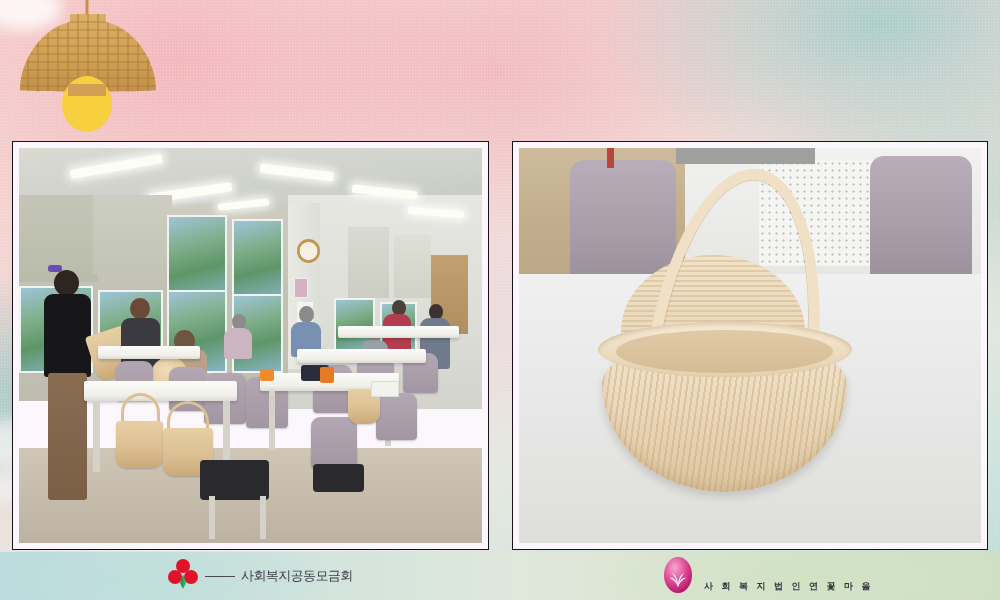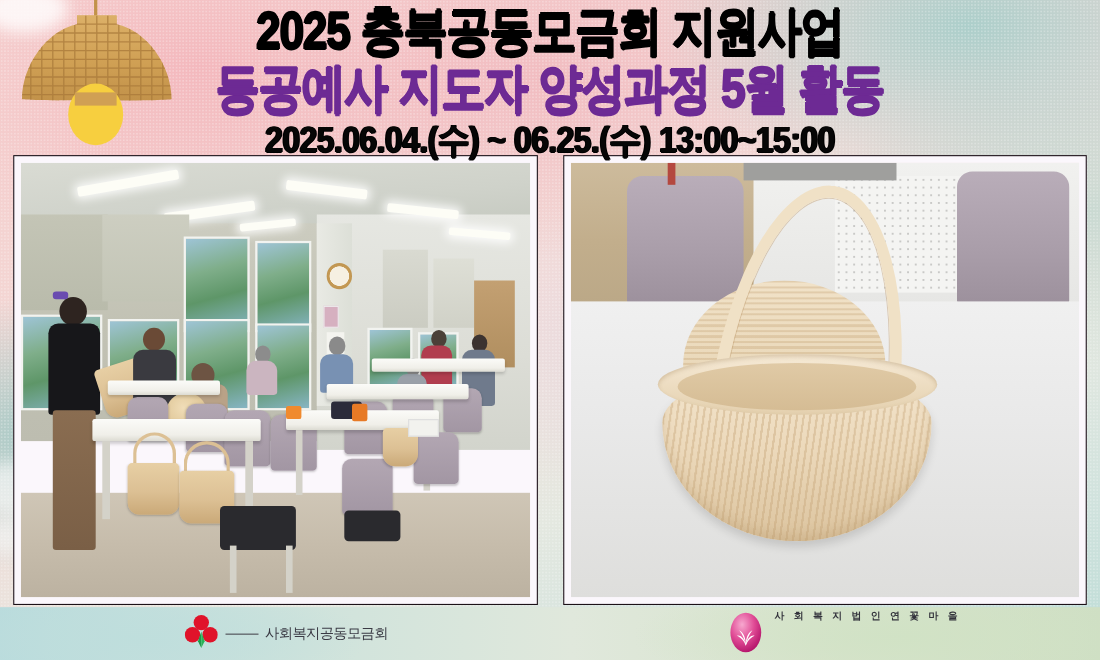--- a/index.html
+++ b/index.html
@@ -167,21 +167,21 @@
   .footer{
     position:absolute; left:0; top:552px; width:1000px; height:48px;
     z-index:6;
     background:
       radial-gradient(ellipse 300px 70px at 12% 60%, rgba(190,222,220,.85) 0%, rgba(190,222,220,0) 72%),
       radial-gradient(ellipse 340px 70px at 82% 55%, rgba(208,226,196,.85) 0%, rgba(208,226,196,0) 72%),
       linear-gradient(90deg,#b9dbdd 0%,#cfe3dc 28%,#e0e8dc 52%,#d8e4cd 74%,#cfdfc4 100%);
     display:flex; align-items:center;
   }
   .logo-left{ position:absolute; left:168px; top:6px; display:flex; align-items:center; gap:7px; }
-  .logo-right{ position:absolute; left:660px; top:4px; display:flex; align-items:flex-start; gap:8px; }
+  .logo-right{ position:absolute; left:660px; top:4px; display:flex; align-items:flex-end; gap:8px; }
   .fruit-mark{ width:30px; height:32px; }
   .lotus-mark{ width:36px; height:38px; }
   .logo-left-txt{ display:flex; flex-direction:column; }
   .logo-left-main{
     font-size:22px; font-weight:bold; color:#2b2b33; letter-spacing:-1px; line-height:1;
   }
   .logo-left-sub{
     font-size:13px; font-weight:normal; color:#3a3a44; letter-spacing:-0.6px;
     margin-top:3px; padding-left:36px; position:relative;
   }
@@ -244,25 +244,20 @@
       <line x1="100" y1="0" x2="100" y2="160"></line>
         <line x1="110" y1="0" x2="110" y2="160"></line>
       <line x1="120" y1="0" x2="120" y2="160"></line>
         <line x1="130" y1="0" x2="130" y2="160"></line>
       <line x1="140" y1="0" x2="140" y2="160"></line>
     </g>
     <ellipse cx="79" cy="112" rx="25" ry="28" fill="#f7cf3f"></ellipse>
     <rect x="60" y="92" width="38" height="12" fill="#d0a054"></rect>
   </svg>
 
-  <div class="header">
-    <div class="title-line1">2025 충북공동모금회 지원사업</div>
-    <div class="title-line2">등공예사 지도자 양성과정 5월 활동</div>
-    <div class="title-line3">2025.06.04.(수) ~ 06.25.(수) 13:00~15:00</div>
-  </div>
 
   <div class="photo-frame" id="photo-left">
     <div class="photo-inner">
       <div class="cls-ceiling"></div>
       <div class="cls-wall"></div>
       <div class="cls-wallR"></div>
       <div class="cls-floor"></div>
 
       <div class="cls-tube" style="left:11%;top:3.5%;width:20%;height:2.4%;transform:rotate(-10deg);"></div>
       <div class="cls-tube" style="left:28%;top:10%;width:18%;height:2.2%;transform:rotate(-8deg);"></div>

